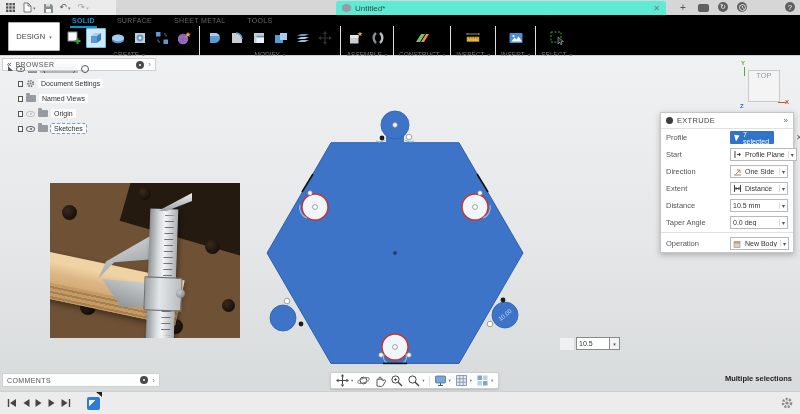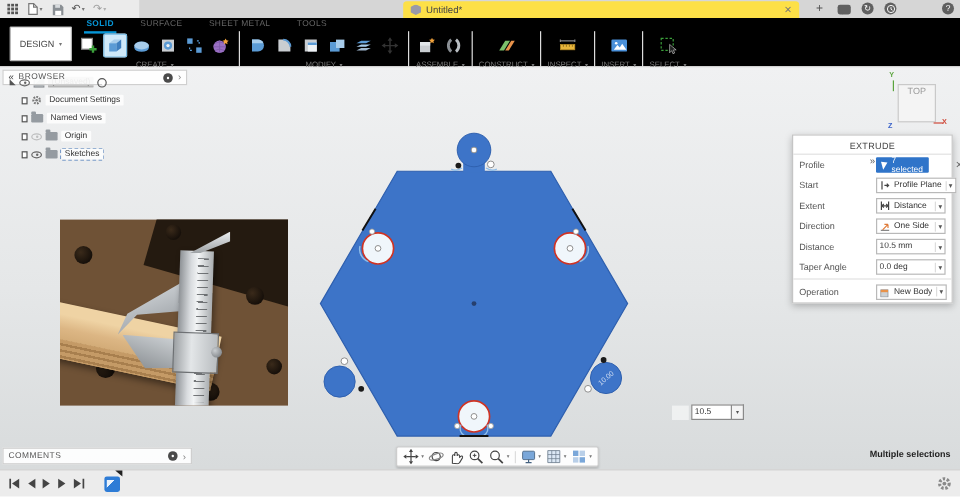--- a/index.html
+++ b/index.html
@@ -2,21 +2,21 @@
 <html><head>
 <meta charset="utf-8">
 <style>
   html,body{margin:0;padding:0;background:#fff;}
   #app{position:relative;width:800px;height:414px;overflow:hidden;font-family:"Liberation Sans",sans-serif;background:#fff;-webkit-font-smoothing:antialiased;}
   
   .titlebar{position:absolute;top:0;left:0;right:0;height:15px;background:#d6d6d6;}
   .qat{position:absolute;left:0;top:0;width:116px;height:15px;background:#ebebeb;display:flex;align-items:center;gap:7px;padding:0 6px;box-sizing:border-box;}
   .qat .gly{font-size:9px;color:#555;line-height:15px;}
   .mini-caret{font-size:5px;color:#777;margin-left:1px;}
-  .doc-tab{position:absolute;left:336px;top:1px;width:330px;height:14px;background:#fde047;border-radius:3px 3px 0 0;display:flex;align-items:center;padding:0 6px;box-sizing:border-box;}
+  .doc-tab{position:absolute;left:336px;top:1px;width:330px;height:14px;background:#5eead4;border-radius:3px 3px 0 0;display:flex;align-items:center;padding:0 6px;box-sizing:border-box;}
   .doc-tab .t-title{font-size:8px;color:#444;margin-left:4px;flex:1;}
   .doc-tab .t-close{font-size:8px;color:#777;cursor:default;}
   .cube-ic{width:9px;height:9px;position:relative;background:#9a9aa8;clip-path:polygon(50% 0,100% 25%,100% 75%,50% 100%,0 75%,0 25%);}
   .tab-plus{position:absolute;left:676px;top:0;width:14px;height:15px;font-size:10px;color:#555;text-align:center;line-height:15px;}
   .tb-right{position:absolute;left:698px;top:2px;display:flex;gap:9px;align-items:center;}
   .help-btn{position:absolute;right:5px;top:2px;}
   .circ-ic{width:10px;height:10px;border-radius:50%;background:#606060;color:#fff;font-size:7px;display:flex;align-items:center;justify-content:center;}
   .bubble-ic{width:11px;height:8px;border-radius:2px;background:#606060;position:relative;margin-top:1px;}
   .bubble-ic::after{content:"";position:absolute;left:2px;bottom:-3px;border:3px solid transparent;border-top-color:#606060;border-left-width:2px;border-right-width:2px;}
   
@@ -57,21 +57,21 @@
   .gearic{width:9px;height:9px;flex:none;}
   
   .viewcube{position:absolute;left:748px;top:14px;width:32px;height:32px;background:#f4f4f4;border:1px solid #c9c9c9;display:flex;align-items:flex-start;justify-content:center;font-size:7.5px;color:#9a9a9a;box-sizing:border-box;}
   .axis{position:absolute;font-size:6px;font-weight:bold;}
   .axis.x{color:#d04a3a;right:-10px;bottom:-4px;}
   .axis.y{color:#5aa43c;left:-8px;top:-11px;}
   .axis.z{color:#3a62c9;left:-9px;bottom:-8px;}
   .axln{position:absolute;background:currentColor;}
   
   .dlg{position:absolute;left:660px;top:56px;width:134px;background:#fff;border:1px solid #c5c5c5;box-shadow:0 2px 6px rgba(0,0,0,.25);font-size:7.5px;color:#555;box-sizing:border-box;}
-  .dlg-h{height:15px;display:flex;align-items:center;gap:4px;padding:0 5px;border-bottom:1px solid #e2e2e2;color:#444;flex-direction:column;}
+  .dlg-h{height:15px;display:flex;align-items:center;gap:4px;padding:0 5px;border-bottom:1px solid #e2e2e2;color:#444;}
   .dlg-h .dot{width:7px;height:7px;border-radius:50%;background:#3c3c3c;}
   .dlg-h .ttl{flex:1;letter-spacing:.3px;}
   .drow{display:flex;align-items:center;height:17px;padding:0 5px;gap:18px;}
   .drow .lbl{width:46px;flex:none;}
   .dd{flex:1;height:13px;border:1px solid #b9b9b9;background:#fff;display:flex;align-items:center;gap:3px;padding:0 2px;font-size:7px;color:#333;box-sizing:border-box;}
   .dd .ddtxt{flex:1;white-space:nowrap;overflow:hidden;}
   .dd .cr{color:#555;font-size:6px;border-left:1px solid #ddd;padding-left:2px;}
   .chipsel{background:#2f74c9;color:#fff;height:13px;display:flex;align-items:center;gap:3px;padding:0 5px;border-radius:1px;font-size:7px;}
   .curs{width:0;height:0;border-left:5px solid #fff;border-top:2px solid transparent;border-bottom:5px solid transparent;transform:rotate(-15deg);}
   .xbtn{color:#666;font-size:8px;margin-left:4px;}
@@ -515,38 +515,38 @@
         <span class="dd">
           <svg width="9" height="9">
               <path d="M2 1v7" stroke="#444"></path>
               <path d="M4 4.5h3M6 3l1.5 1.5L6 6" stroke="#444" fill="none"></path>
             </svg>
           <span class="ddtxt">Profile Plane</span>
             <span class="cr">▾</span>
         </span>
       </div>
       <div class="drow">
+        <span class="lbl">Direction</span>
+        <span class="dd">
+          <svg width="9" height="9">
+              <path d="M1 8h7" stroke="#888"></path>
+              <path d="M2.5 7.5L7 3M7 3v3M7 3H4" stroke="#e07b39" fill="none"></path>
+            </svg>
+          <span class="ddtxt">One Side</span>
+            <span class="cr">▾</span>
+        </span>
+      </div>
+      <div class="drow">
         <span class="lbl">Extent</span>
         <span class="dd">
           <svg width="9" height="9">
               <path d="M1.5 1v7M7.5 1v7" stroke="#444"></path>
               <path d="M2.5 4.5h4M3.5 3l-1.5 1.5 1.5 1.5M5.5 3L7 4.5 5.5 6" stroke="#444" fill="none"></path>
             </svg>
           <span class="ddtxt">Distance</span>
-            <span class="cr">▾</span>
-        </span>
-      </div>
-      <div class="drow">
-        <span class="lbl">Direction</span>
-        <span class="dd">
-          <svg width="9" height="9">
-              <path d="M1 8h7" stroke="#888"></path>
-              <path d="M2.5 7.5L7 3M7 3v3M7 3H4" stroke="#e07b39" fill="none"></path>
-            </svg>
-          <span class="ddtxt">One Side</span>
             <span class="cr">▾</span>
         </span>
       </div>
       <div class="drow">
         <span class="lbl">Distance</span>
         <span class="dd">
           <span class="ddtxt">10.5 mm</span>
             <span class="cr">▾</span>
         </span>
       </div>

